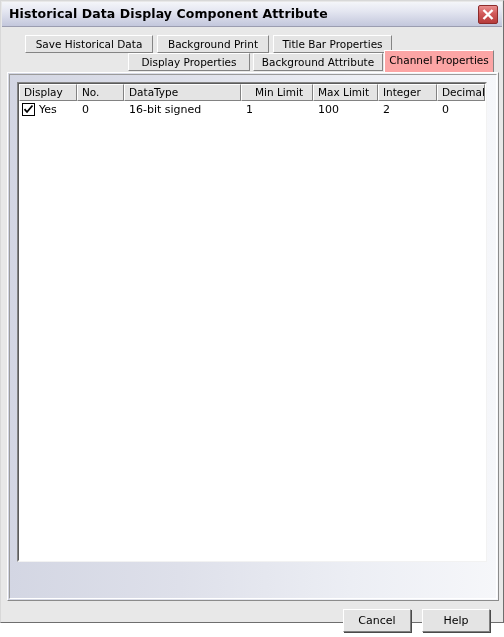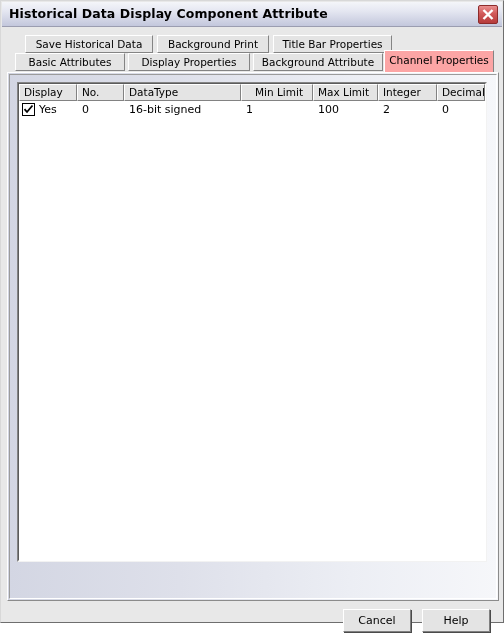--- a/index.html
+++ b/index.html
@@ -287,23 +287,20 @@
         <span>Background Print</span>
       </div>
       <div class="tab" style="left:18px;width:128px;">
         <span>Save Historical Data</span>
       </div>
       <div class="tab" style="left:266px;width:119px;">
         <span>Title Bar Properties</span>
       </div>
     </div>
     <div class="tabrow row2">
-      <div class="tab" style="left:8px;width:110px;">
-        <span>Basic Attributes</span>
-      </div>
       <div class="tab" style="left:121px;width:122px;">
         <span>Display Properties</span>
       </div>
       <div class="tab" style="left:246px;width:130px;">
         <span>Background Attribute</span>
       </div>
       <div class="tab selected" style="left:377px;width:110px;">
         <span>Channel Properties</span>
       </div>
     </div>

